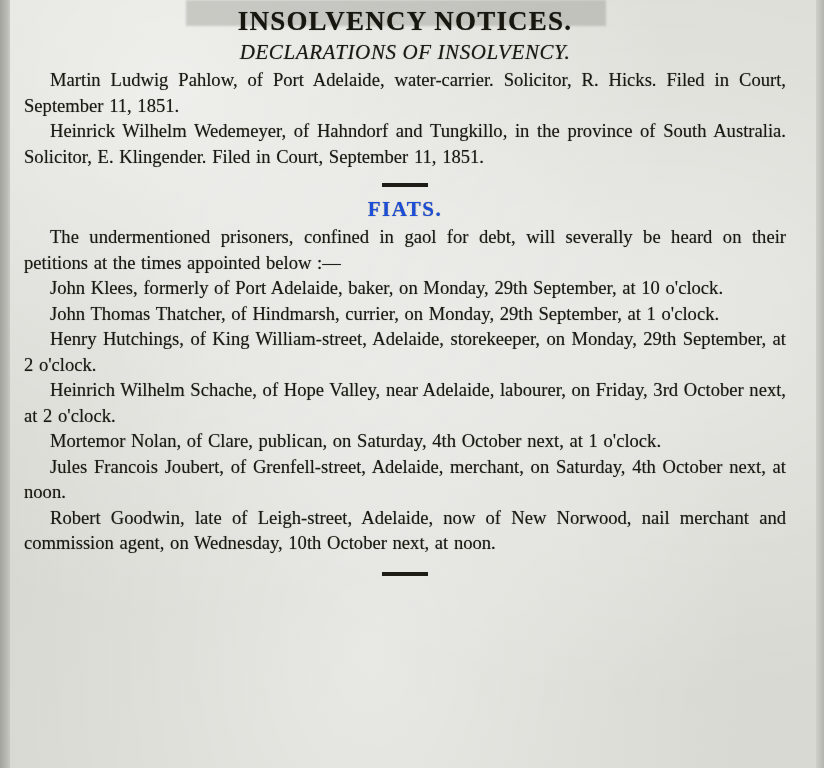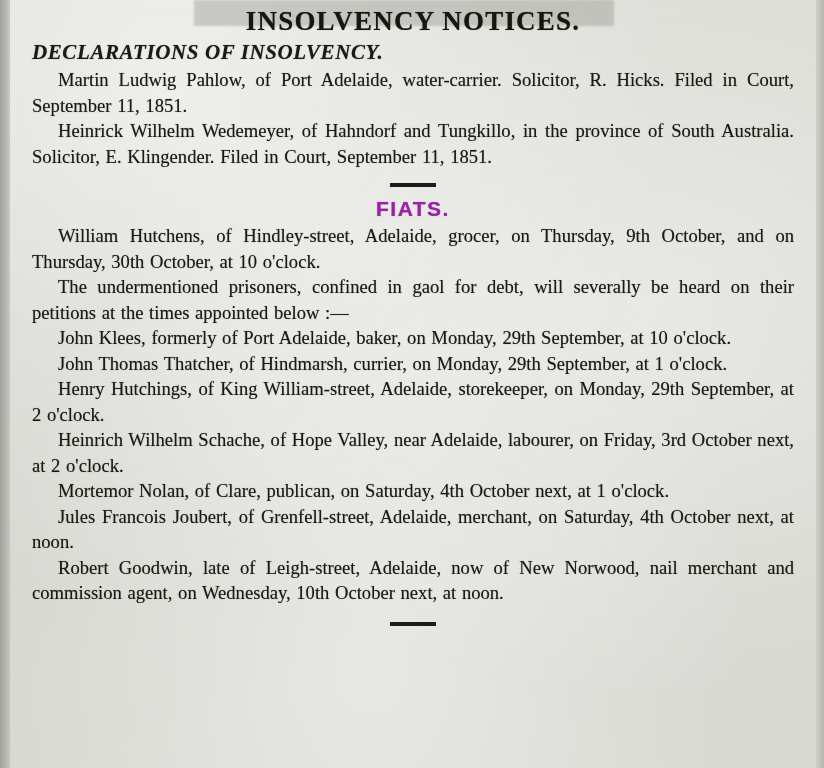--- a/index.html
+++ b/index.html
@@ -42,21 +42,21 @@
   }
   .edge-right {
     position: absolute;
     right: 0; top: 0;
     width: 8px; height: 768px;
     background: linear-gradient(270deg, #a8a8a2, #cfcfc9);
     opacity: .7;
   }
   .content {
     position: absolute;
-    left: 18px;
+    left: 10px;
     top: 0;
     width: 790px;
     height: 768px;
     padding: 0 14px 0 14px;
     box-sizing: border-box;
   }
   .masthead-smudge {
     position: absolute;
     left: 176px;
     top: 0px;
@@ -70,37 +70,37 @@
     font-family: "Liberation Serif", serif;
     font-weight: bold;
     font-size: 27px;
     letter-spacing: 1.2px;
     color: #17170f;
     margin: 6px 0 0 0;
     position: relative;
     text-shadow: 0 0 1px rgba(0,0,0,0.55);
   }
   .subtitle {
-    text-align: left;
+    text-align: center;
     font-family: "Liberation Serif", serif;
-    font-weight: bold;
+    font-weight: normal;
     font-style: italic;
     font-size: 21px;
     letter-spacing: 0.6px;
     color: #1b1b13;
     margin: 3px 0 2px 0;
     text-shadow: 0 0 1px rgba(0,0,0,0.5);
   }
   .section-head {
     text-align: center;
-    font-family: Liberation Sans, sans-serif;
+    font-family: Liberation Serif, serif;
     font-weight: bold;
     font-size: 21px;
     letter-spacing: 1.5px;
-    color: #a21caf;
+    color: #1d4ed8;
     margin: 2px 0 2px 0;
     text-shadow: 0 0 1px rgba(0,0,0,0.5);
   }
   p.entry {
     margin: 0;
     font-family: "Liberation Serif", serif;
     font-weight: normal;
     font-size: 18.6px;
     line-height: 25.5px;
     color: #1a1a12;
@@ -131,21 +131,20 @@
     <h1 class="title">INSOLVENCY NOTICES.</h1>
     <h2 class="subtitle">DECLARATIONS OF INSOLVENCY.</h2>
 
     <p class="entry">Martin Ludwig Pahlow, of Port Adelaide, water-carrier. Solicitor, R. Hicks. Filed in Court, September 11, 1851.</p>
     <p class="entry">Heinrick Wilhelm Wedemeyer, of Hahndorf and Tungkillo, in the province of South Australia. Solicitor, E. Klingender. Filed in Court, September 11, 1851.</p>
 
     <div class="rule"></div>
 
     <h2 class="section-head">FIATS.</h2>
 
-    <p class="entry">William Hutchens, of Hindley-street, Adelaide, grocer, on Thursday, 9th October, and on Thursday, 30th October, at 10 o'clock.</p>
     <p class="entry">The undermentioned prisoners, confined in gaol for debt, will severally be heard on their petitions at the times appointed below :—</p>
     <p class="entry">John Klees, formerly of Port Adelaide, baker, on Monday, 29th September, at 10 o'clock.</p>
     <p class="entry">John Thomas Thatcher, of Hindmarsh, currier, on Monday, 29th September, at 1 o'clock.</p>
     <p class="entry">Henry Hutchings, of King William-street, Adelaide, storekeeper, on Monday, 29th September, at 2 o'clock.</p>
     <p class="entry">Heinrich Wilhelm Schache, of Hope Valley, near Adelaide, labourer, on Friday, 3rd October next, at 2 o'clock.</p>
     <p class="entry">Mortemor Nolan, of Clare, publican, on Saturday, 4th October next, at 1 o'clock.</p>
     <p class="entry">Jules Francois Joubert, of Grenfell-street, Adelaide, merchant, on Saturday, 4th October next, at noon.</p>
     <p class="entry">Robert Goodwin, late of Leigh-street, Adelaide, now of New Norwood, nail merchant and commission agent, on Wednesday, 10th October next, at noon.</p>
 
     <div class="rule bottom"></div>

